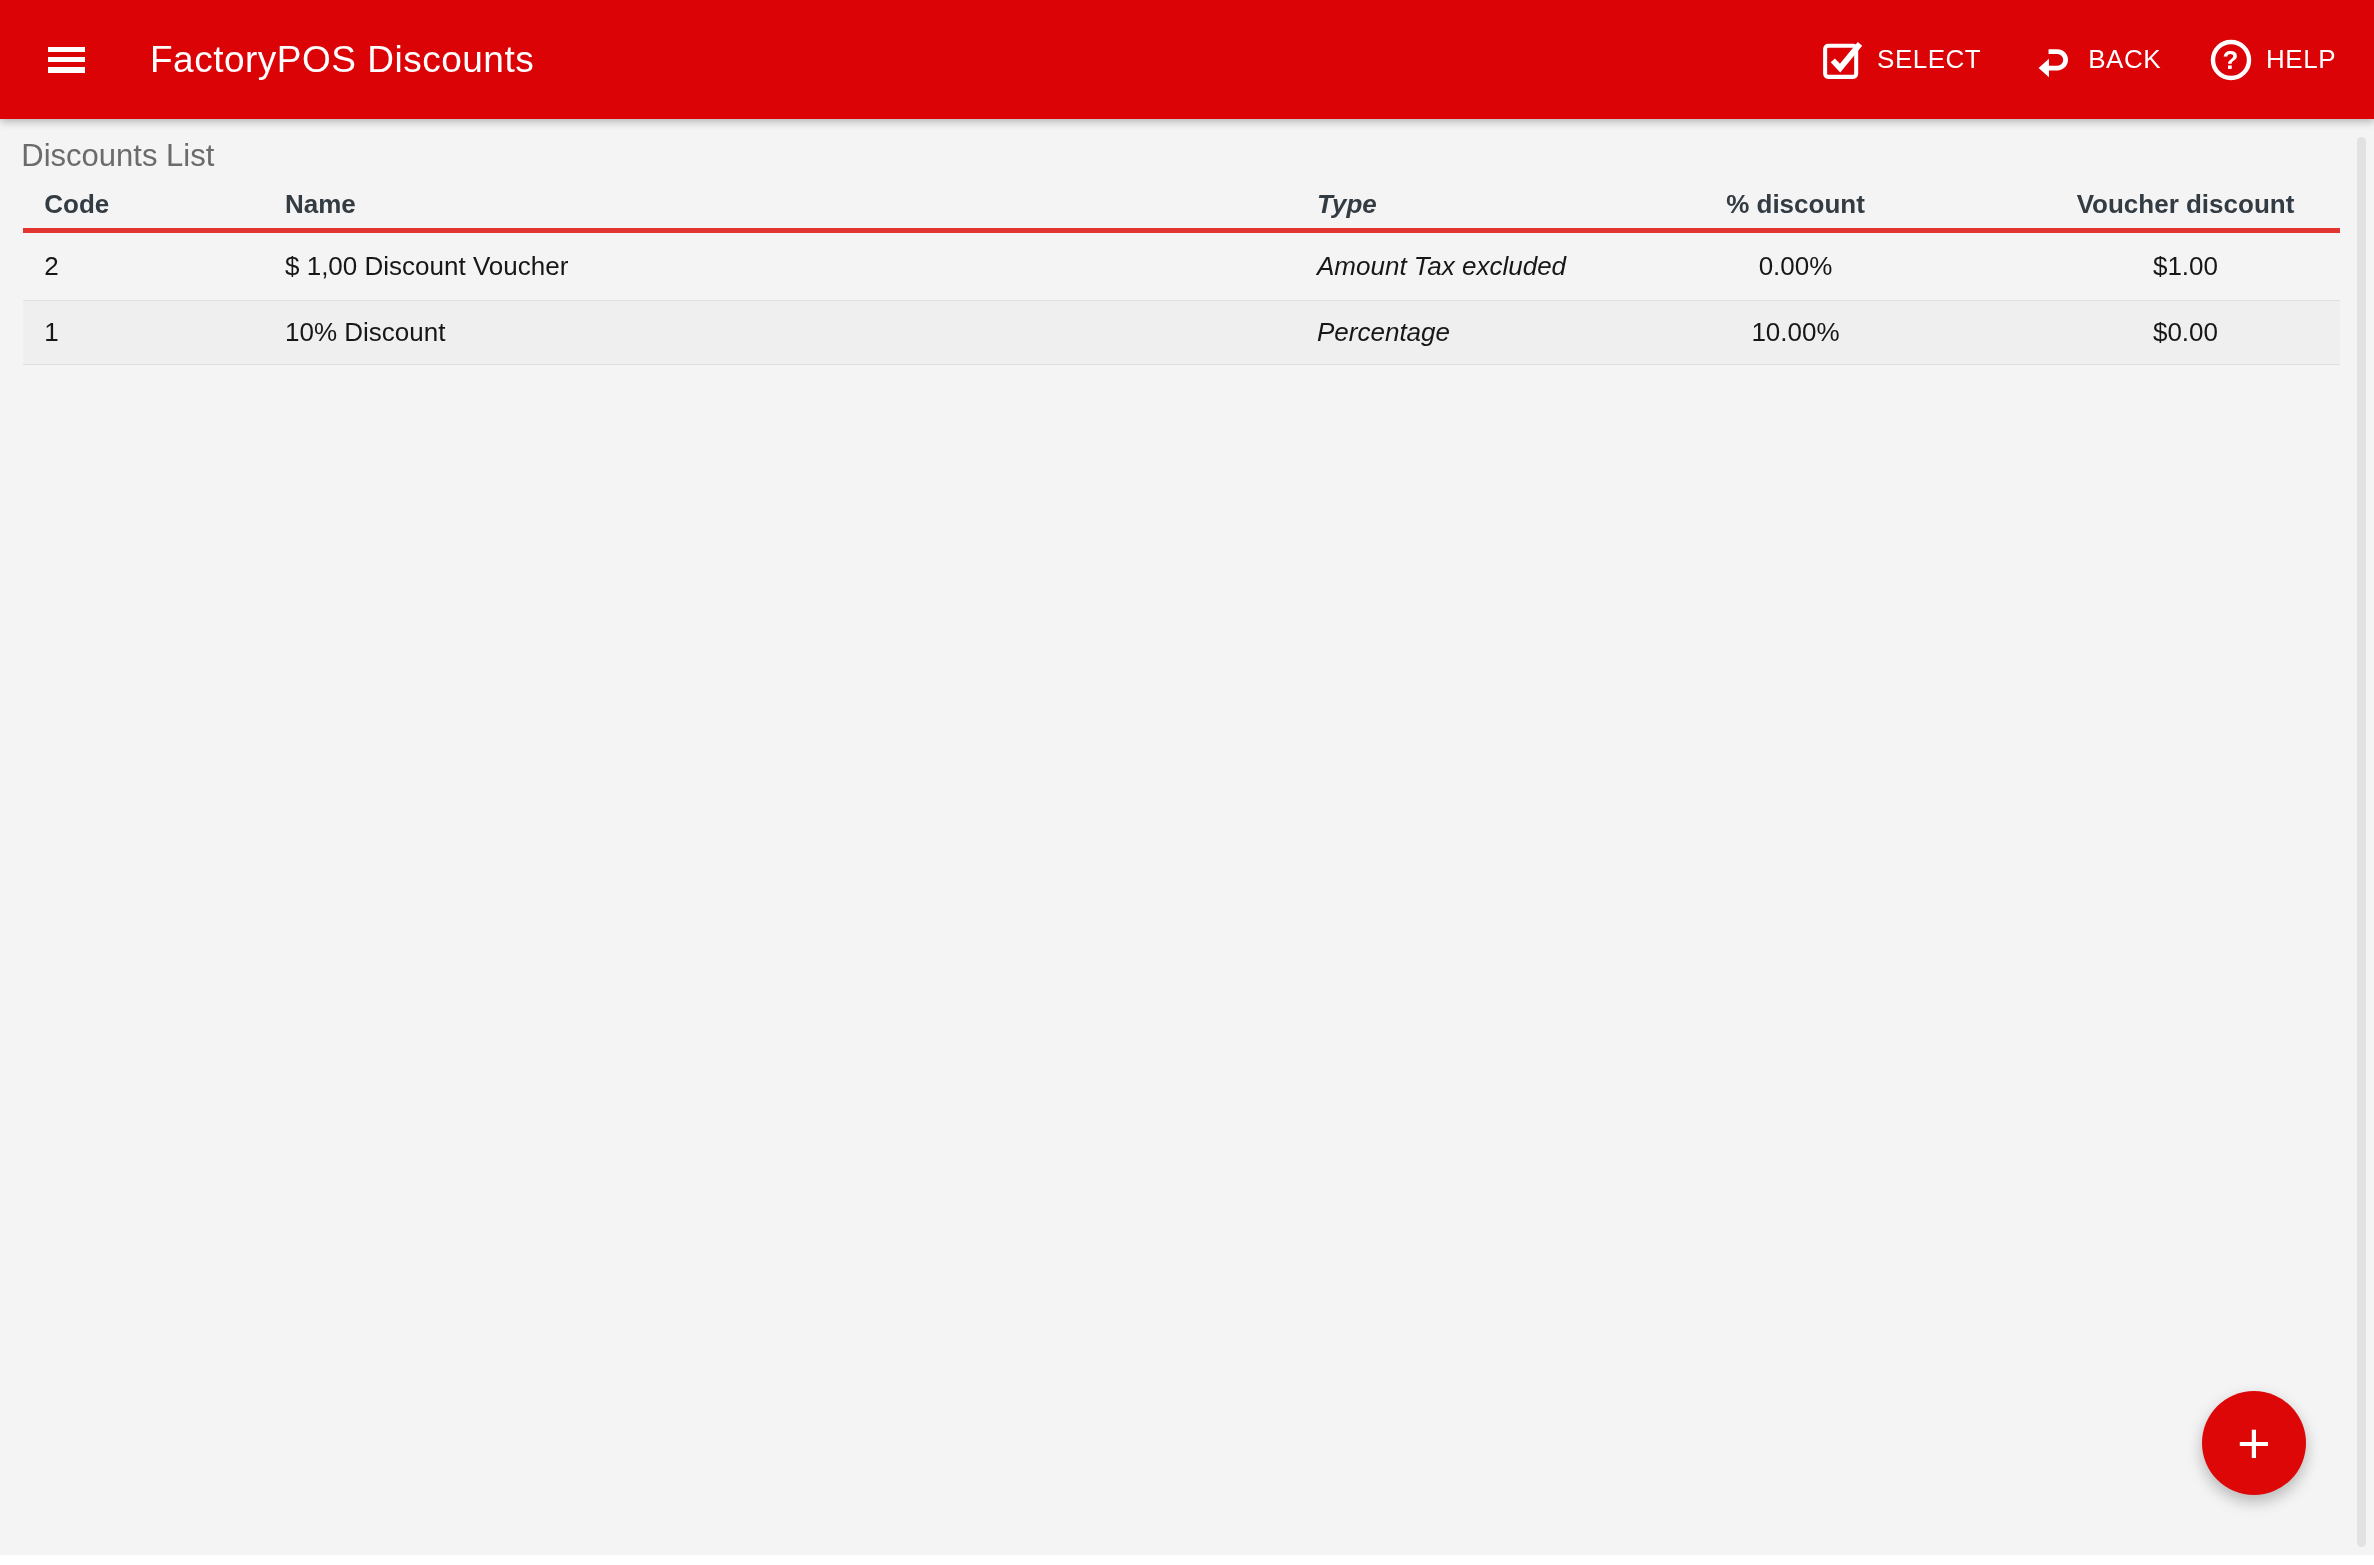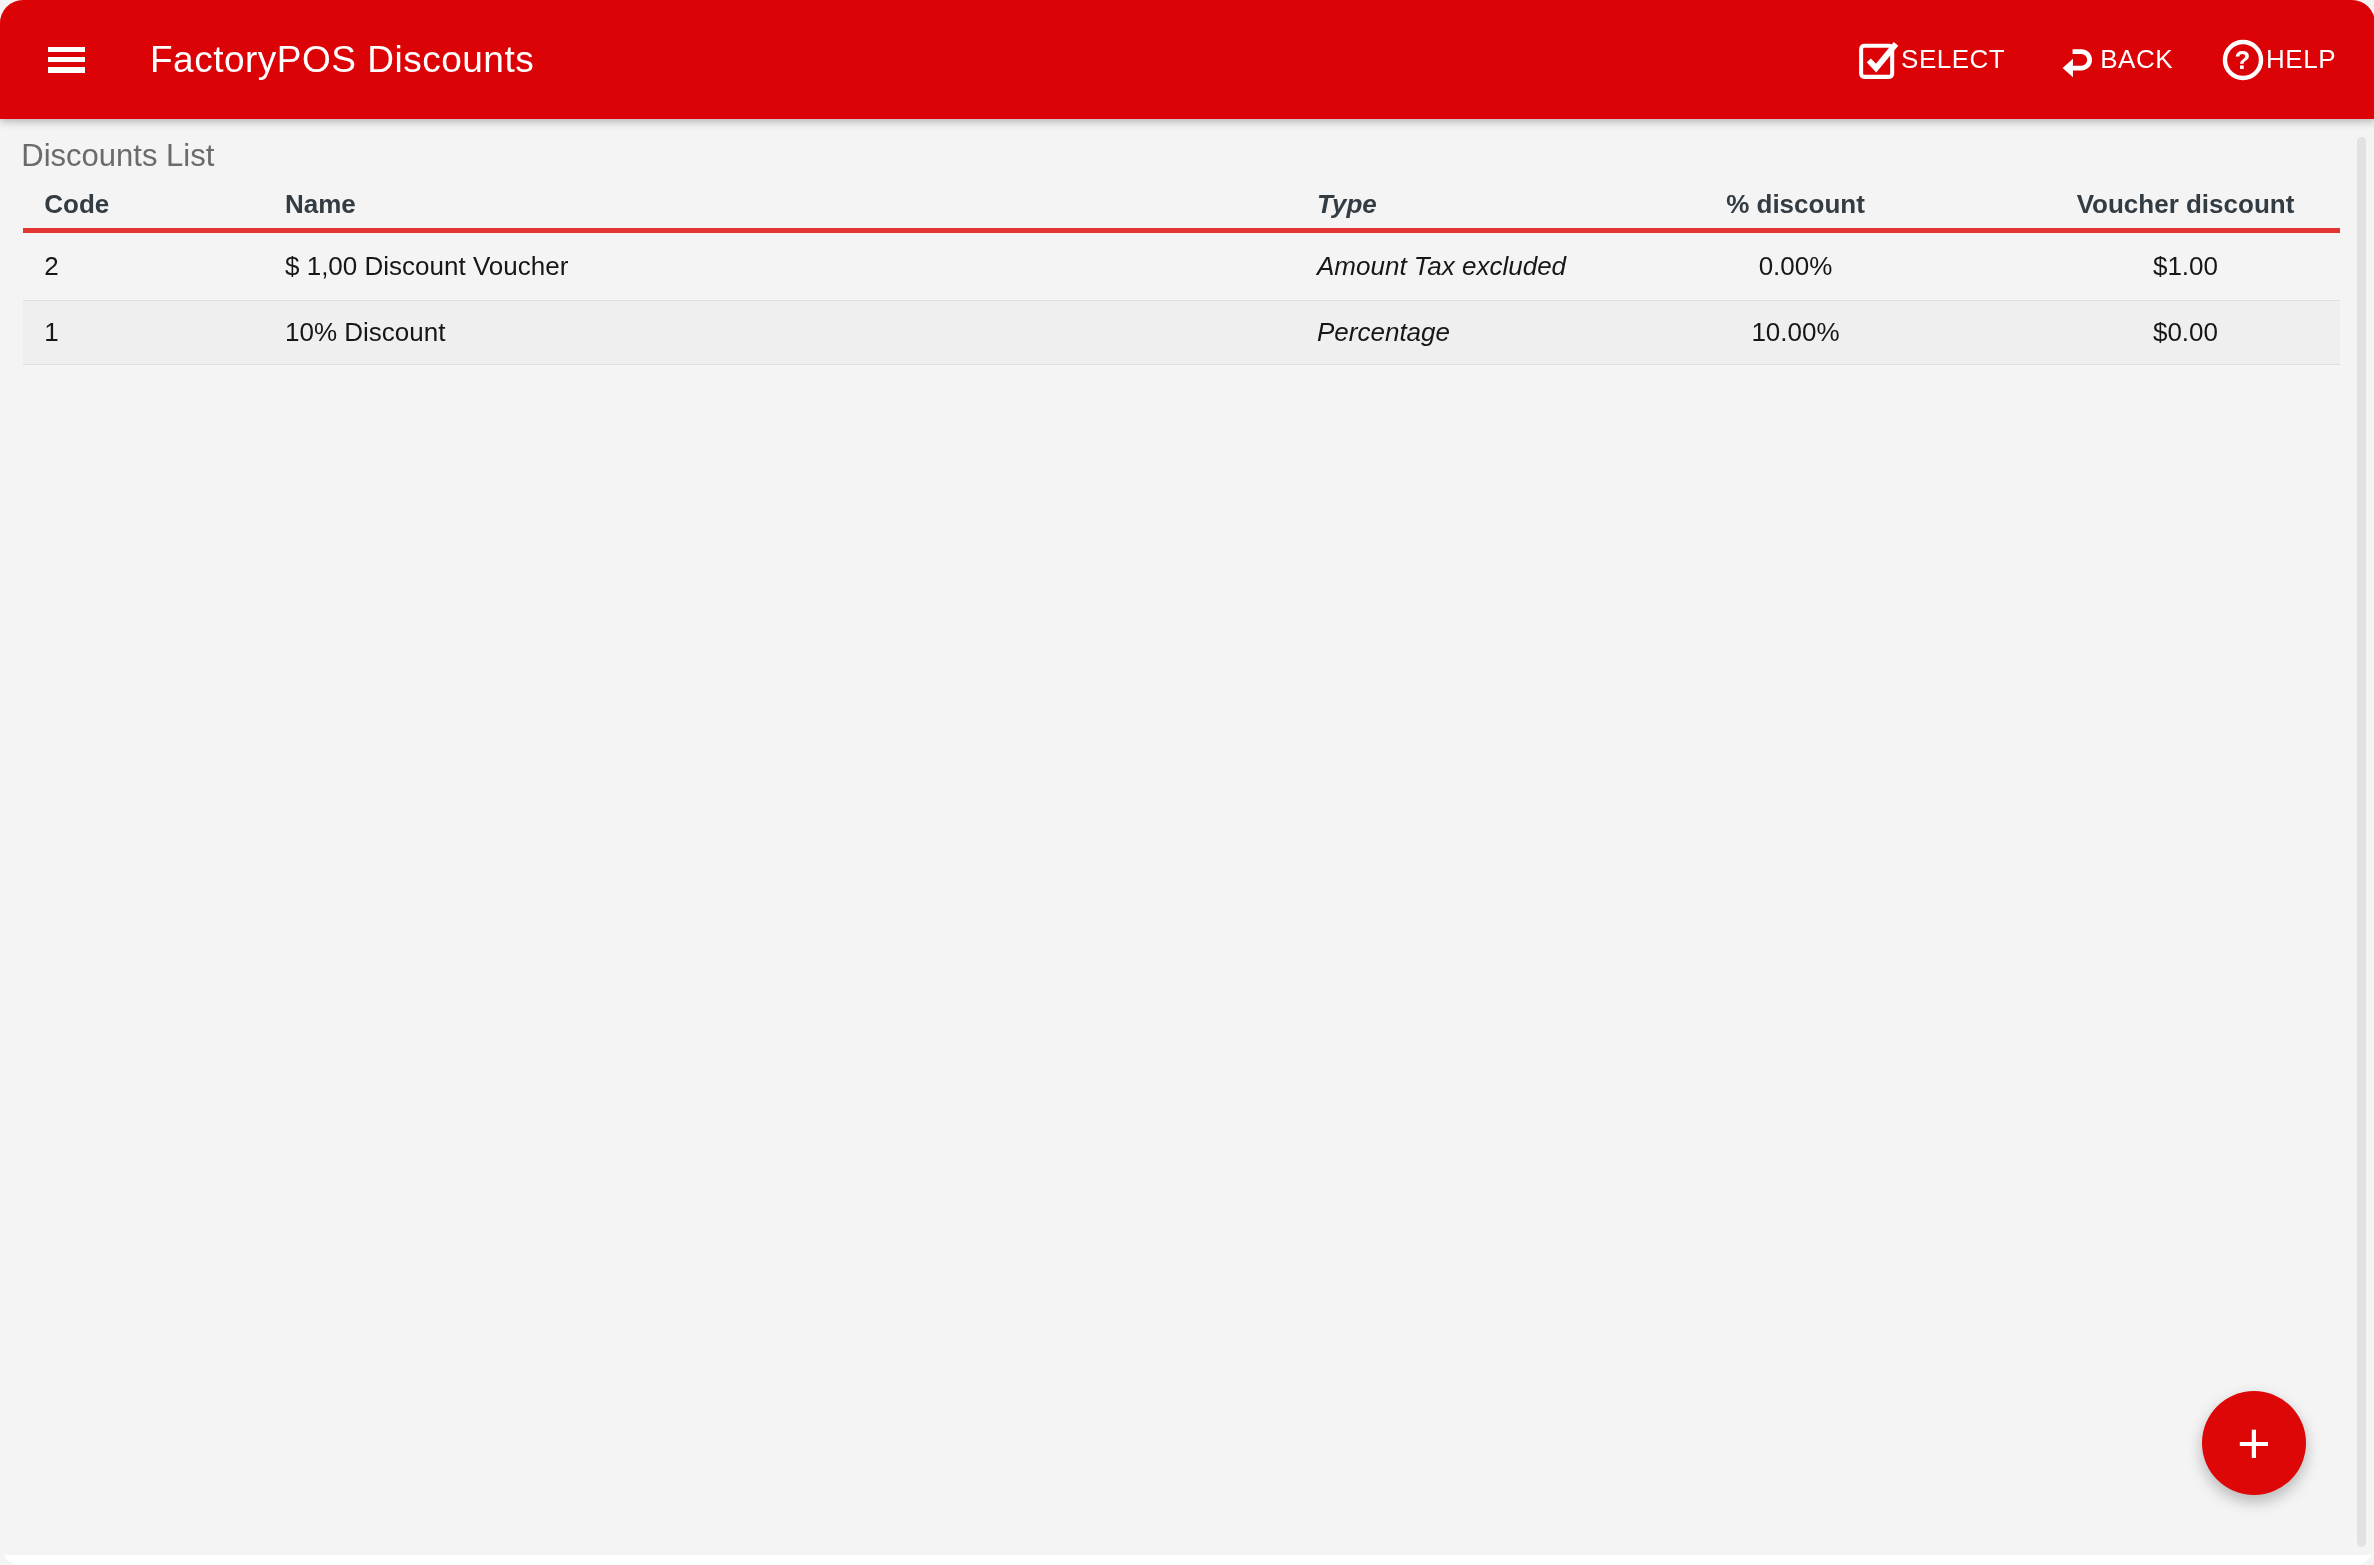--- a/index.html
+++ b/index.html
@@ -8,21 +8,20 @@
     font-family: "Liberation Sans", sans-serif;
     background: #f4f4f4;
     overflow: hidden;
   }
   .screen {
     position: relative;
     width: 2375px;
     height: 1566px;
     background: #f4f4f4;
     overflow: hidden;
-    border-radius: 23px;
   }
 
   
   .appbar {
     position: relative;
     z-index: 5;
     height: 119px;
     background: #dc0307;
     display: flex;
     align-items: center;
@@ -50,20 +49,21 @@
   .appbar-actions {
     margin-left: auto;
     padding-right: 39px;
     display: flex;
     align-items: center;
     gap: 47px;
   }
   .action-btn {
     display: flex;
     align-items: center;
+    gap: 12px;
     color: #ffffff;
     font-size: 26px;
     font-weight: 400;
     letter-spacing: 0.5px;
     cursor: pointer;
     background: none;
     border: none;
     font-family: inherit;
   }
   .action-btn svg { display: block; }

